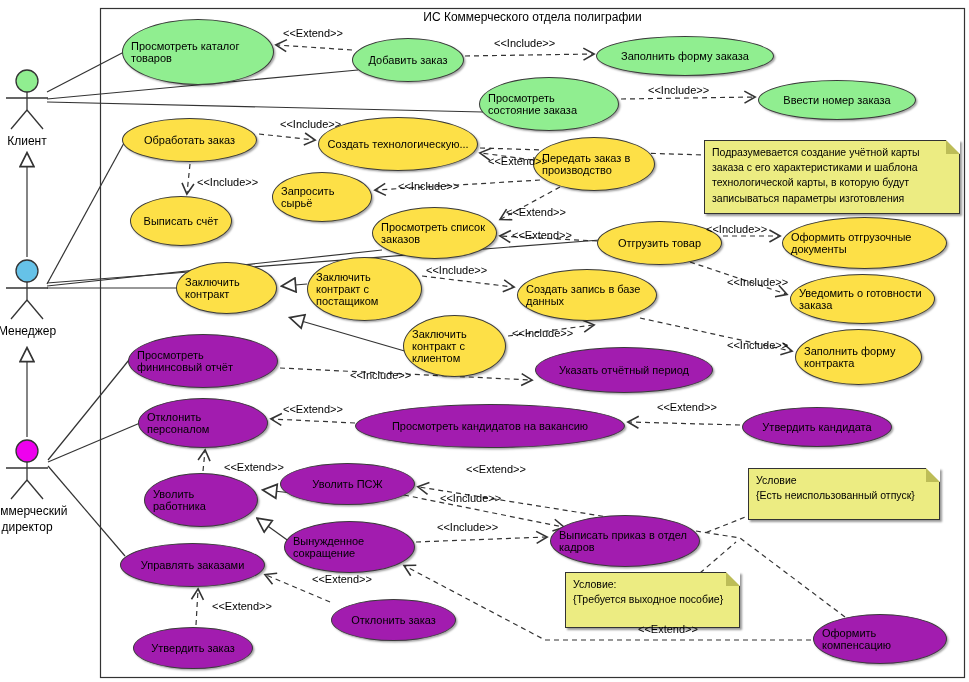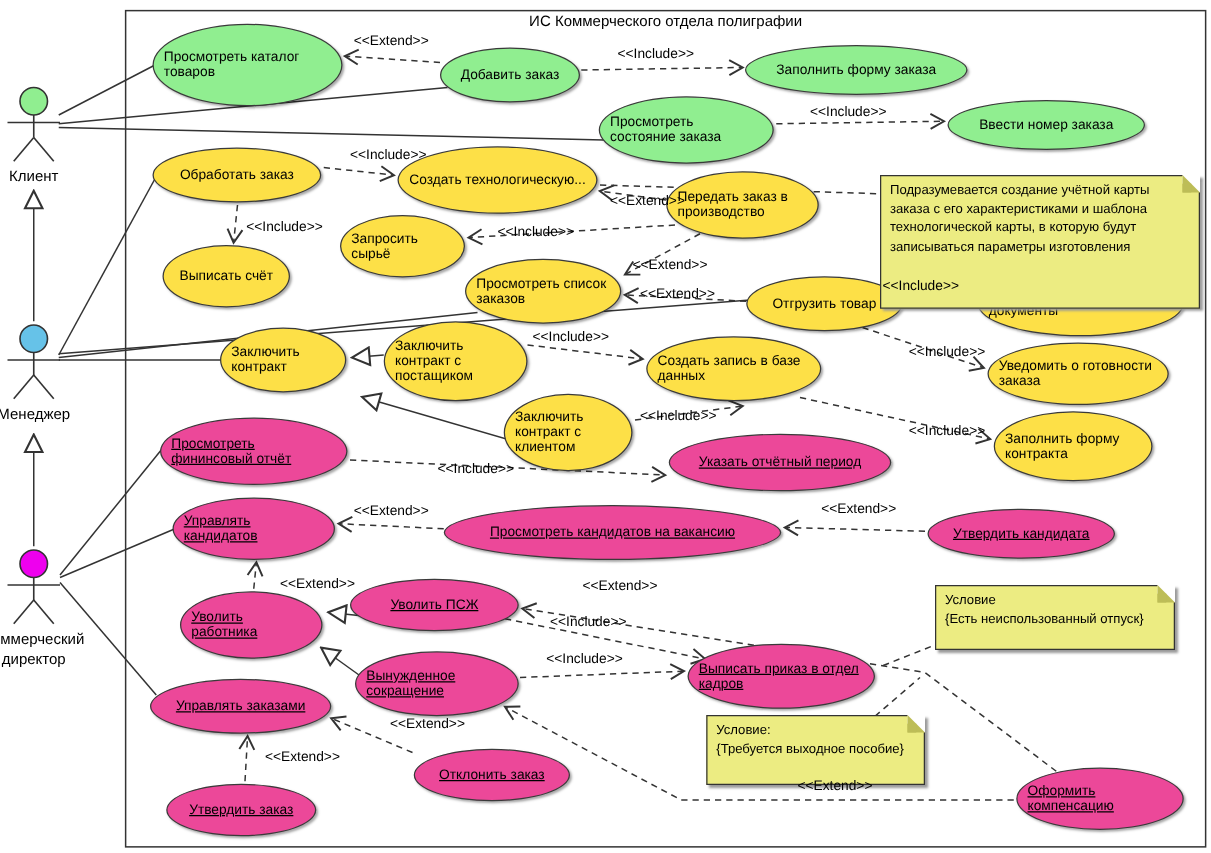--- a/index.html
+++ b/index.html
@@ -5,21 +5,21 @@
   html,body{margin:0;padding:0;background:#fff;}
   #canvas{position:relative;width:969px;height:682px;background:#fff;overflow:hidden;
           font-family:"Liberation Sans",sans-serif;color:#000;}
   #edges{position:absolute;left:0;top:0;z-index:0;}
   .node{position:absolute;z-index:2;border:1.5px solid #3a3a3a;border-radius:50%;
         display:flex;align-items:center;justify-content:center;text-align:left;
         font-size:11px;line-height:1.12;padding:2px 8px;box-sizing:border-box;
         box-shadow:1.5px 1.5px 2px rgba(0,0,0,.35);}
   .g{background:#90EE90;}
   .b{background:#fde047;}
-  .m{background:#ec4899;text-decoration:underline;}
+  .m{background:#a21caf;}
   .stereo{position:absolute;z-index:3;font-size:11px;white-space:nowrap;}
   .title{position:absolute;left:100px;top:10px;width:865px;text-align:center;
          font-size:12px;z-index:3;}
   .note{position:absolute;z-index:2;background:#ECEC82;border:1px solid #333;
         box-shadow:2px 2px 2px #999;padding:4px 7px;font-size:10.5px;line-height:1.45;
         box-sizing:border-box;}
   .note::before{content:"";position:absolute;top:-1px;right:-1px;width:0;height:0;
         border:7px solid;border-color:#fff #fff #bdbd57 #bdbd57;}
   .actor{position:absolute;width:100px;text-align:center;z-index:2;}
   .actor svg{display:block;margin:0 auto;}
@@ -141,33 +141,33 @@
   <div class="node b" style="left:782px;top:217px;width:165px;height:52px">Оформить отгрузочные документы</div>
   <div class="node b" style="left:176px;top:262px;width:101px;height:52px">Заключить контракт</div>
   <div class="node b" style="left:307px;top:257px;width:115px;height:64px">Заключить контракт с постащиком</div>
   <div class="node b" style="left:517px;top:269px;width:140px;height:52px">Создать запись в базе данных</div>
   <div class="node b" style="left:790px;top:274px;width:145px;height:50px">Уведомить о готовности заказа</div>
   <div class="node b" style="left:403px;top:315px;width:103px;height:62px">Заключить контракт с клиентом</div>
   <div class="node b" style="left:795px;top:329px;width:127px;height:56px">Заполнить форму контракта</div>
 
   <div class="node m" style="left:128px;top:334px;width:150px;height:54px">Просмотреть фининсовый отчёт</div>
   <div class="node m" style="left:535px;top:347px;width:178px;height:46px">Указать отчётный период</div>
-  <div class="node m" style="left:138px;top:398px;width:130px;height:50px">Управлять кандидатов</div>
+  <div class="node m" style="left:138px;top:398px;width:130px;height:50px">Отклонить персоналом</div>
   <div class="node m" style="left:355px;top:404px;width:270px;height:44px">Просмотреть кандидатов на вакансию</div>
   <div class="node m" style="left:742px;top:407px;width:150px;height:40px">Утвердить кандидата</div>
   <div class="node m" style="left:144px;top:473px;width:114px;height:54px">Уволить работника</div>
   <div class="node m" style="left:280px;top:463px;width:135px;height:42px">Уволить ПСЖ</div>
   <div class="node m" style="left:284px;top:521px;width:131px;height:52px">Вынужденное сокращение</div>
   <div class="node m" style="left:120px;top:543px;width:145px;height:44px">Управлять заказами</div>
   <div class="node m" style="left:550px;top:515px;width:150px;height:52px">Выписать приказ в отдел кадров</div>
   <div class="node m" style="left:331px;top:599px;width:125px;height:42px">Отклонить заказ</div>
   <div class="node m" style="left:133px;top:627px;width:120px;height:42px">Утвердить заказ</div>
   <div class="node m" style="left:813px;top:614px;width:134px;height:50px">Оформить компенсацию</div>
 
-  <div class="note" style="left:704px;top:140px;width:256px;height:107px">
+  <div class="note" style="left:704px;top:140px;width:256px;height:74px">
     <span>Подразумевается создание учётной карты заказа с его характеристиками и шаблона технологической карты, в которую будут записываться параметры изготовления</span>
   </div>
   <div class="note" style="left:748px;top:468px;width:192px;height:52px">
     <div>Условие</div>
     <div>{Есть неиспользованный отпуск}</div>
   </div>
   <div class="note" style="left:565px;top:572px;width:175px;height:56px">
     <div>Условие:</div>
     <div>{Требуется выходное пособие}</div>
   </div>

